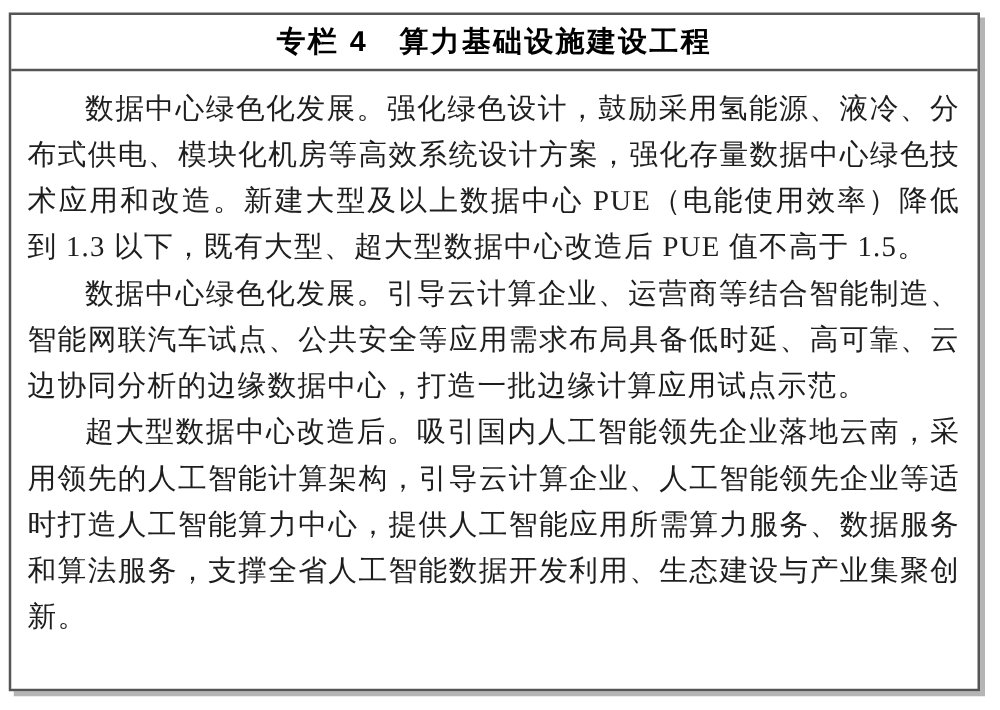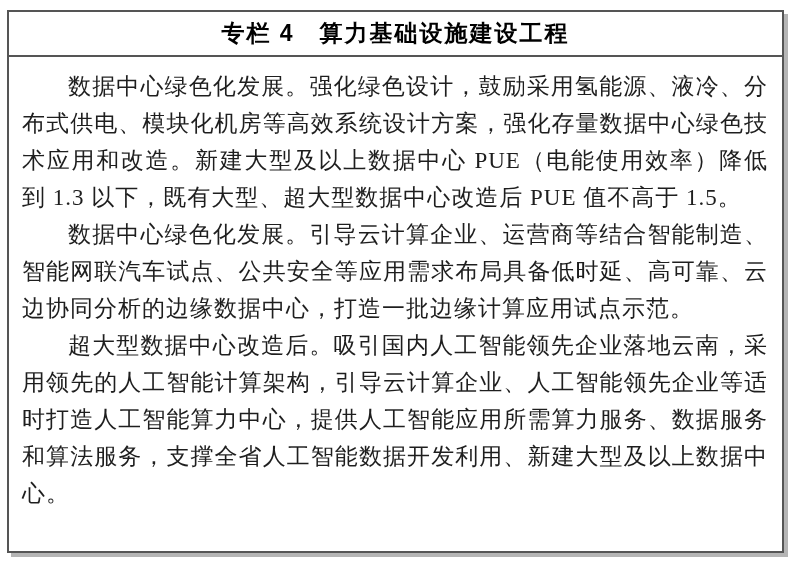--- a/index.html
+++ b/index.html
@@ -68,16 +68,16 @@
 <body>
 
 <div class="page">
   <div class="panel">
     <div class="panel-title">
       <span>专栏 4　算力基础设施建设工程</span>
     </div>
     <div class="panel-body">
       <p class="para"><span class="lead">数据中心绿色化发展。</span><span>强化绿色设计，鼓励采用氢能源、液冷、分布式供电、模块化机房等高效系统设计方案，强化存量数据中心绿色技术应用和改造。新建大型及以上数据中心 PUE（电能使用效率）降低到 1.3 以下，既有大型、超大型数据中心改造后 PUE 值不高于 1.5。</span></p>
       <p class="para"><span class="lead">数据中心绿色化发展。</span><span>引导云计算企业、运营商等结合智能制造、智能网联汽车试点、公共安全等应用需求布局具备低时延、高可靠、云边协同分析的边缘数据中心，打造一批边缘计算应用试点示范。</span></p>
-      <p class="para"><span class="lead">超大型数据中心改造后。</span><span>吸引国内人工智能领先企业落地云南，采用领先的人工智能计算架构，引导云计算企业、人工智能领先企业等适时打造人工智能算力中心，提供人工智能应用所需算力服务、数据服务和算法服务，支撑全省人工智能数据开发利用、新建大型及以上数据中心。</span></p>
+      <p class="para"><span class="lead">超大型数据中心改造后。</span><span>吸引国内人工智能领先企业落地云南，采用领先的人工智能计算架构，引导云计算企业、人工智能领先企业等适时打造人工智能算力中心，提供人工智能应用所需算力服务、数据服务和算法服务，支撑全省人工智能数据开发利用、生态建设与产业集聚创新。</span></p>
     </div>
   </div>
 </div>
 
 </body></html>

